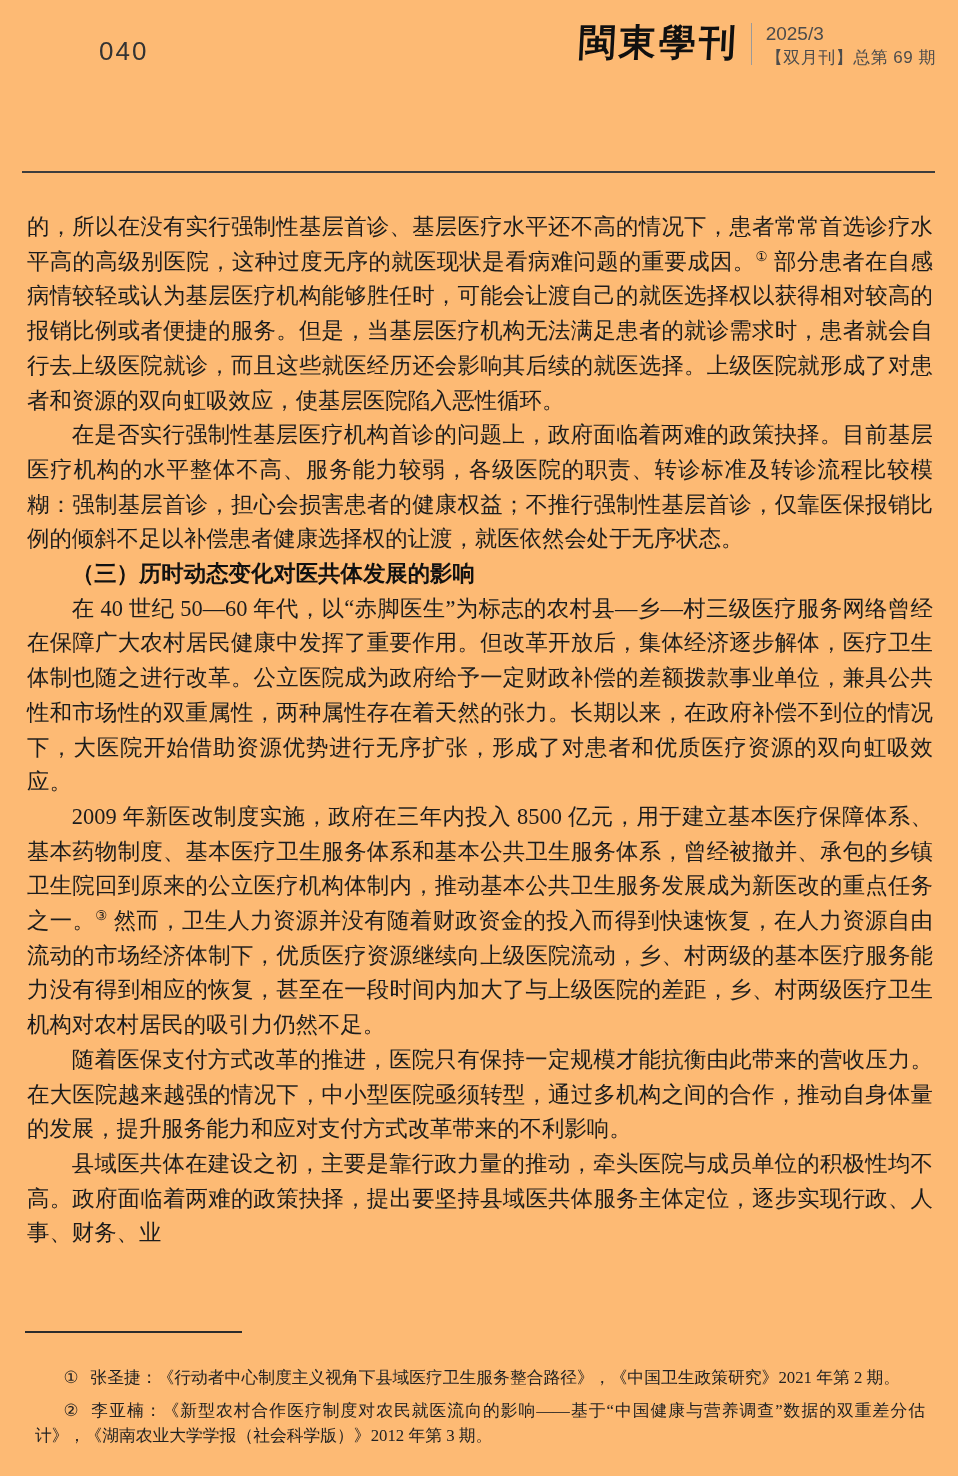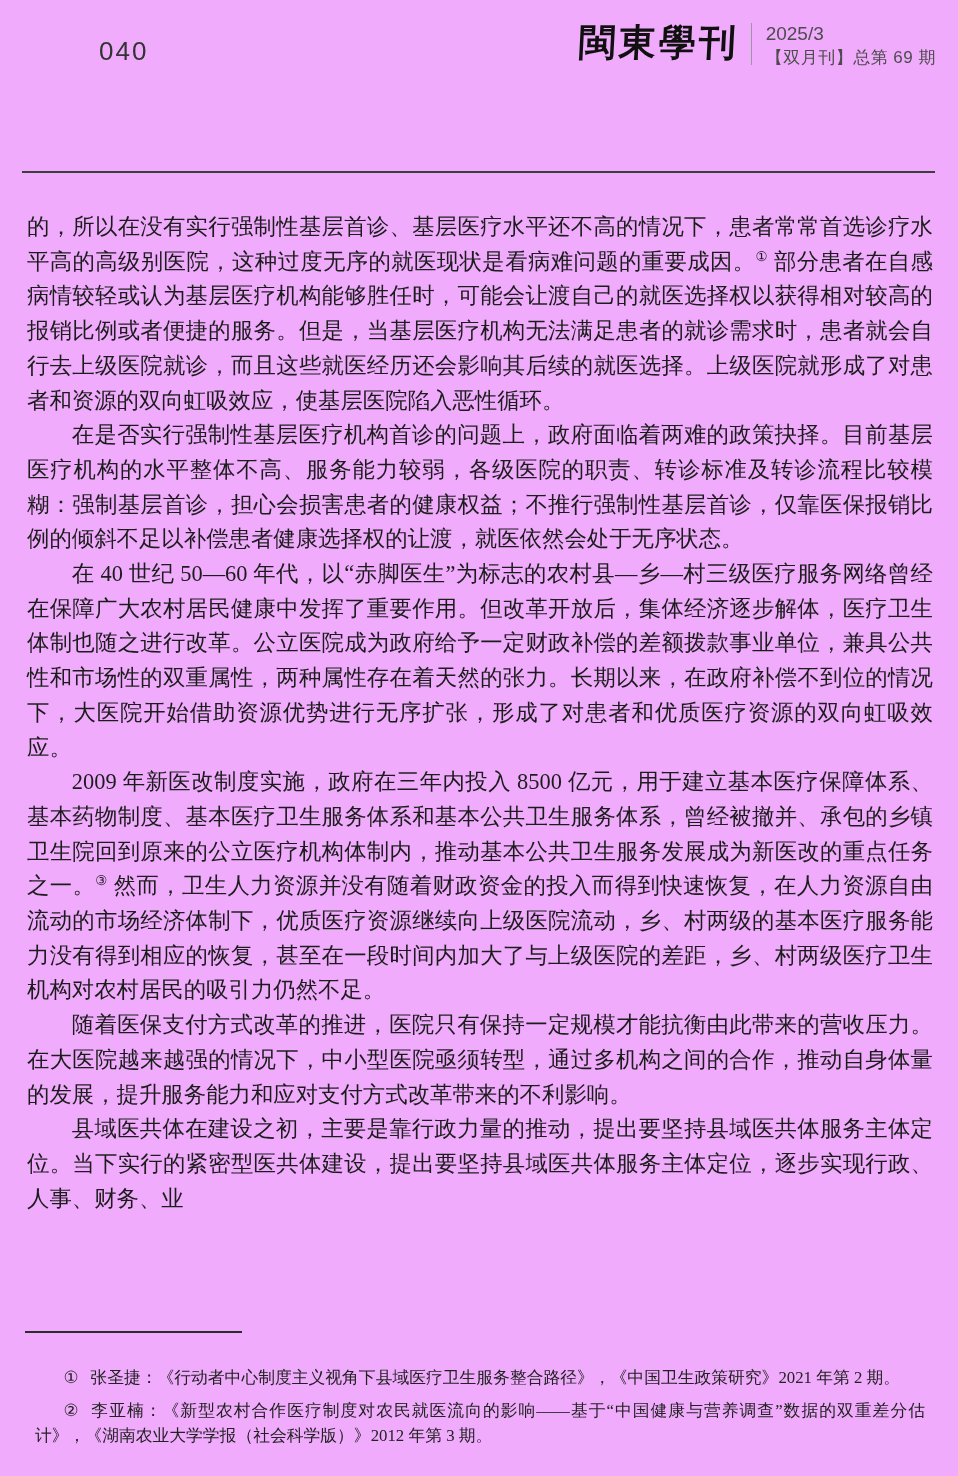--- a/index.html
+++ b/index.html
@@ -1,20 +1,20 @@
 <!DOCTYPE html>
 <html><head>
 <meta charset="utf-8">
 <style>
   html, body { margin: 0; padding: 0; background: #ffffff; }
   .page {
     position: relative;
     width: 958px;
     height: 1476px;
-    background: #f0abfc;
+    background: #fdba74;
     font-family: "Liberation Serif", "DejaVu Serif", serif;
     color: #1e1e1e;
     overflow: hidden;
   }
   .page-number {
     position: absolute;
     left: 99px;
     top: 36px;
     font-family: "Liberation Sans", "DejaVu Sans", sans-serif;
     font-size: 26px;
@@ -110,24 +110,25 @@
       <div class="issue-line1">2025/3</div>
       <div class="issue-line2">【双月刊】总第 69 期</div>
     </div>
   </div>
 
   <div class="header-rule"></div>
 
   <div class="article">
       <p class="body-para">的，所以在没有实行强制性基层首诊、基层医疗水平还不高的情况下，患者常常首选诊疗水平高的高级别医院，这种过度无序的就医现状是看病难问题的重要成因。<sup>①</sup> 部分患者在自感病情较轻或认为基层医疗机构能够胜任时，可能会让渡自己的就医选择权以获得相对较高的报销比例或者便捷的服务。但是，当基层医疗机构无法满足患者的就诊需求时，患者就会自行去上级医院就诊，而且这些就医经历还会影响其后续的就医选择。上级医院就形成了对患者和资源的双向虹吸效应，使基层医院陷入恶性循环。</p>
       <p class="body-para indent">在是否实行强制性基层医疗机构首诊的问题上，政府面临着两难的政策抉择。目前基层医疗机构的水平整体不高、服务能力较弱，各级医院的职责、转诊标准及转诊流程比较模糊：强制基层首诊，担心会损害患者的健康权益；不推行强制性基层首诊，仅靠医保报销比例的倾斜不足以补偿患者健康选择权的让渡，就医依然会处于无序状态。</p>
+      <p class="heading indent">（三）历时动态变化对医共体发展的影响</p>
       <p class="body-para indent">在 40 世纪 50—60 年代，以“赤脚医生”为标志的农村县—乡—村三级医疗服务网络曾经在保障广大农村居民健康中发挥了重要作用。但改革开放后，集体经济逐步解体，医疗卫生体制也随之进行改革。公立医院成为政府给予一定财政补偿的差额拨款事业单位，兼具公共性和市场性的双重属性，两种属性存在着天然的张力。长期以来，在政府补偿不到位的情况下，大医院开始借助资源优势进行无序扩张，形成了对患者和优质医疗资源的双向虹吸效应。</p>
       <p class="body-para indent">2009 年新医改制度实施，政府在三年内投入 8500 亿元，用于建立基本医疗保障体系、基本药物制度、基本医疗卫生服务体系和基本公共卫生服务体系，曾经被撤并、承包的乡镇卫生院回到原来的公立医疗机构体制内，推动基本公共卫生服务发展成为新医改的重点任务之一。<sup>③</sup> 然而，卫生人力资源并没有随着财政资金的投入而得到快速恢复，在人力资源自由流动的市场经济体制下，优质医疗资源继续向上级医院流动，乡、村两级的基本医疗服务能力没有得到相应的恢复，甚至在一段时间内加大了与上级医院的差距，乡、村两级医疗卫生机构对农村居民的吸引力仍然不足。</p>
       <p class="body-para indent">随着医保支付方式改革的推进，医院只有保持一定规模才能抗衡由此带来的营收压力。在大医院越来越强的情况下，中小型医院亟须转型，通过多机构之间的合作，推动自身体量的发展，提升服务能力和应对支付方式改革带来的不利影响。</p>
-      <p class="body-para indent">县域医共体在建设之初，主要是靠行政力量的推动，提出要坚持县域医共体服务主体定位。当下实行的紧密型医共体建设，提出要坚持县域医共体服务主体定位，逐步实现行政、人事、财务、业</p>
+      <p class="body-para indent">县域医共体在建设之初，主要是靠行政力量的推动，牵头医院与成员单位的积极性均不高。政府面临着两难的政策抉择，提出要坚持县域医共体服务主体定位，逐步实现行政、人事、财务、业</p>
     </div>
 
   <div class="footnote-rule"></div>
 
   <div class="footnotes">
       <p><span class="fn-marker">①</span>张圣捷：《行动者中心制度主义视角下县域医疗卫生服务整合路径》，《中国卫生政策研究》2021 年第 2 期。</p>
       <p><span class="fn-marker">②</span>李亚楠：《新型农村合作医疗制度对农民就医流向的影响——基于“中国健康与营养调查”数据的双重差分估计》，《湖南农业大学学报（社会科学版）》2012 年第 3 期。</p>
     </div>
 
 </div>

